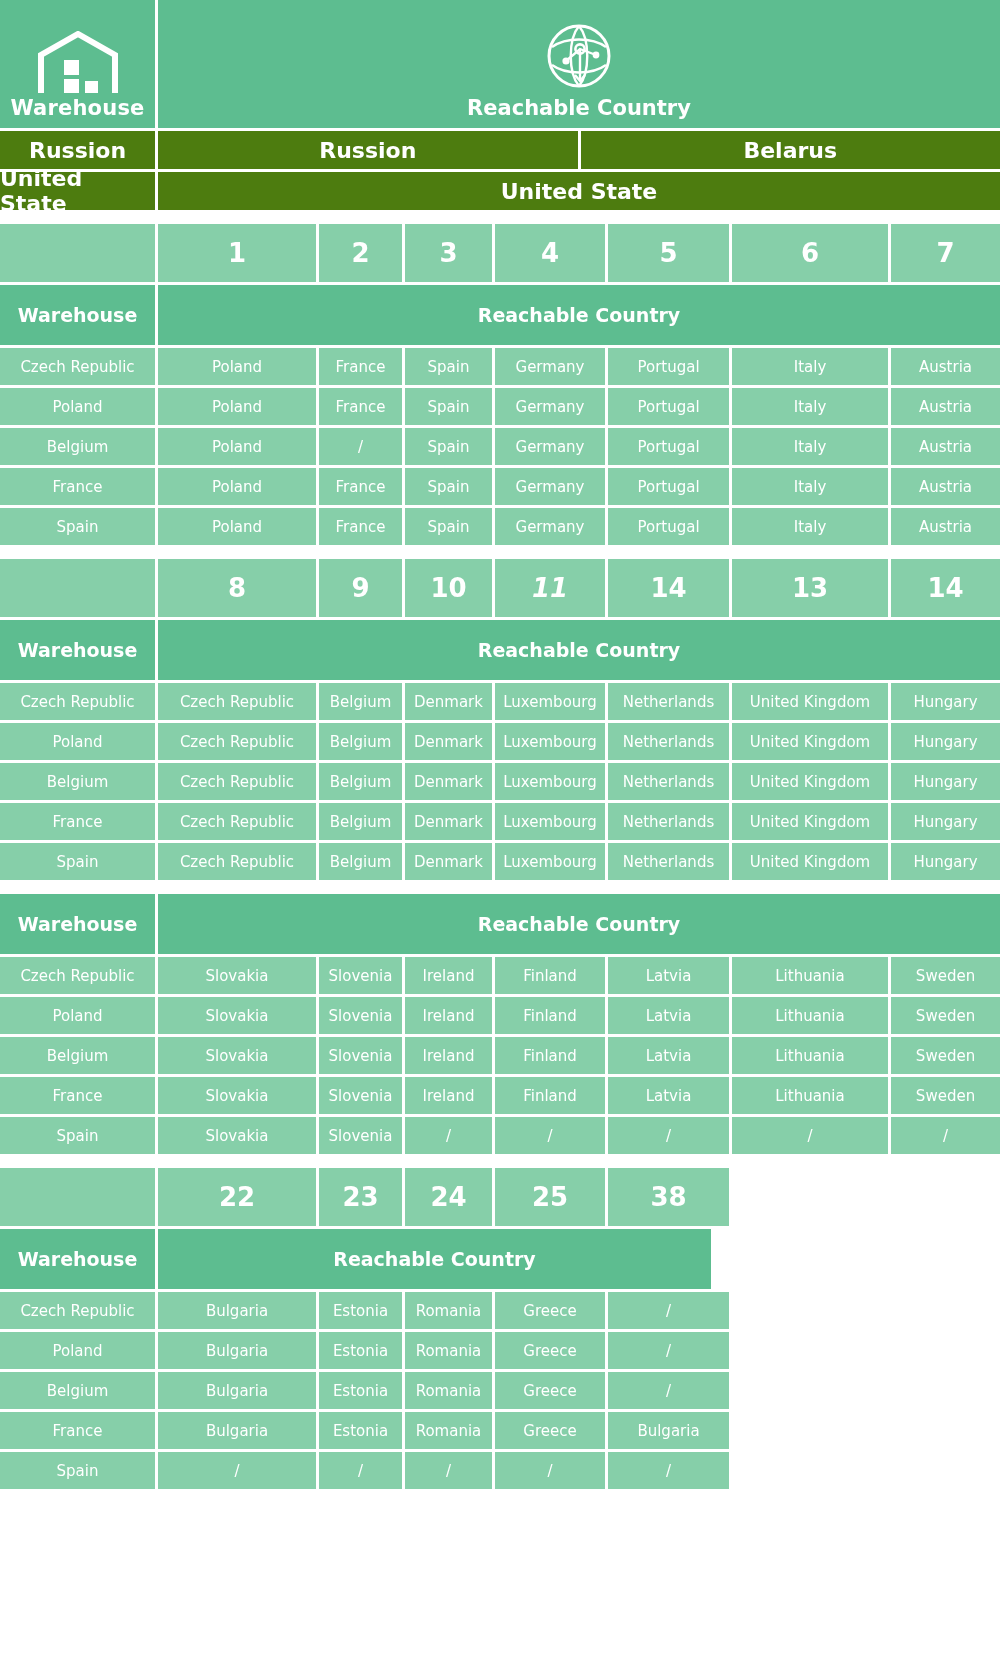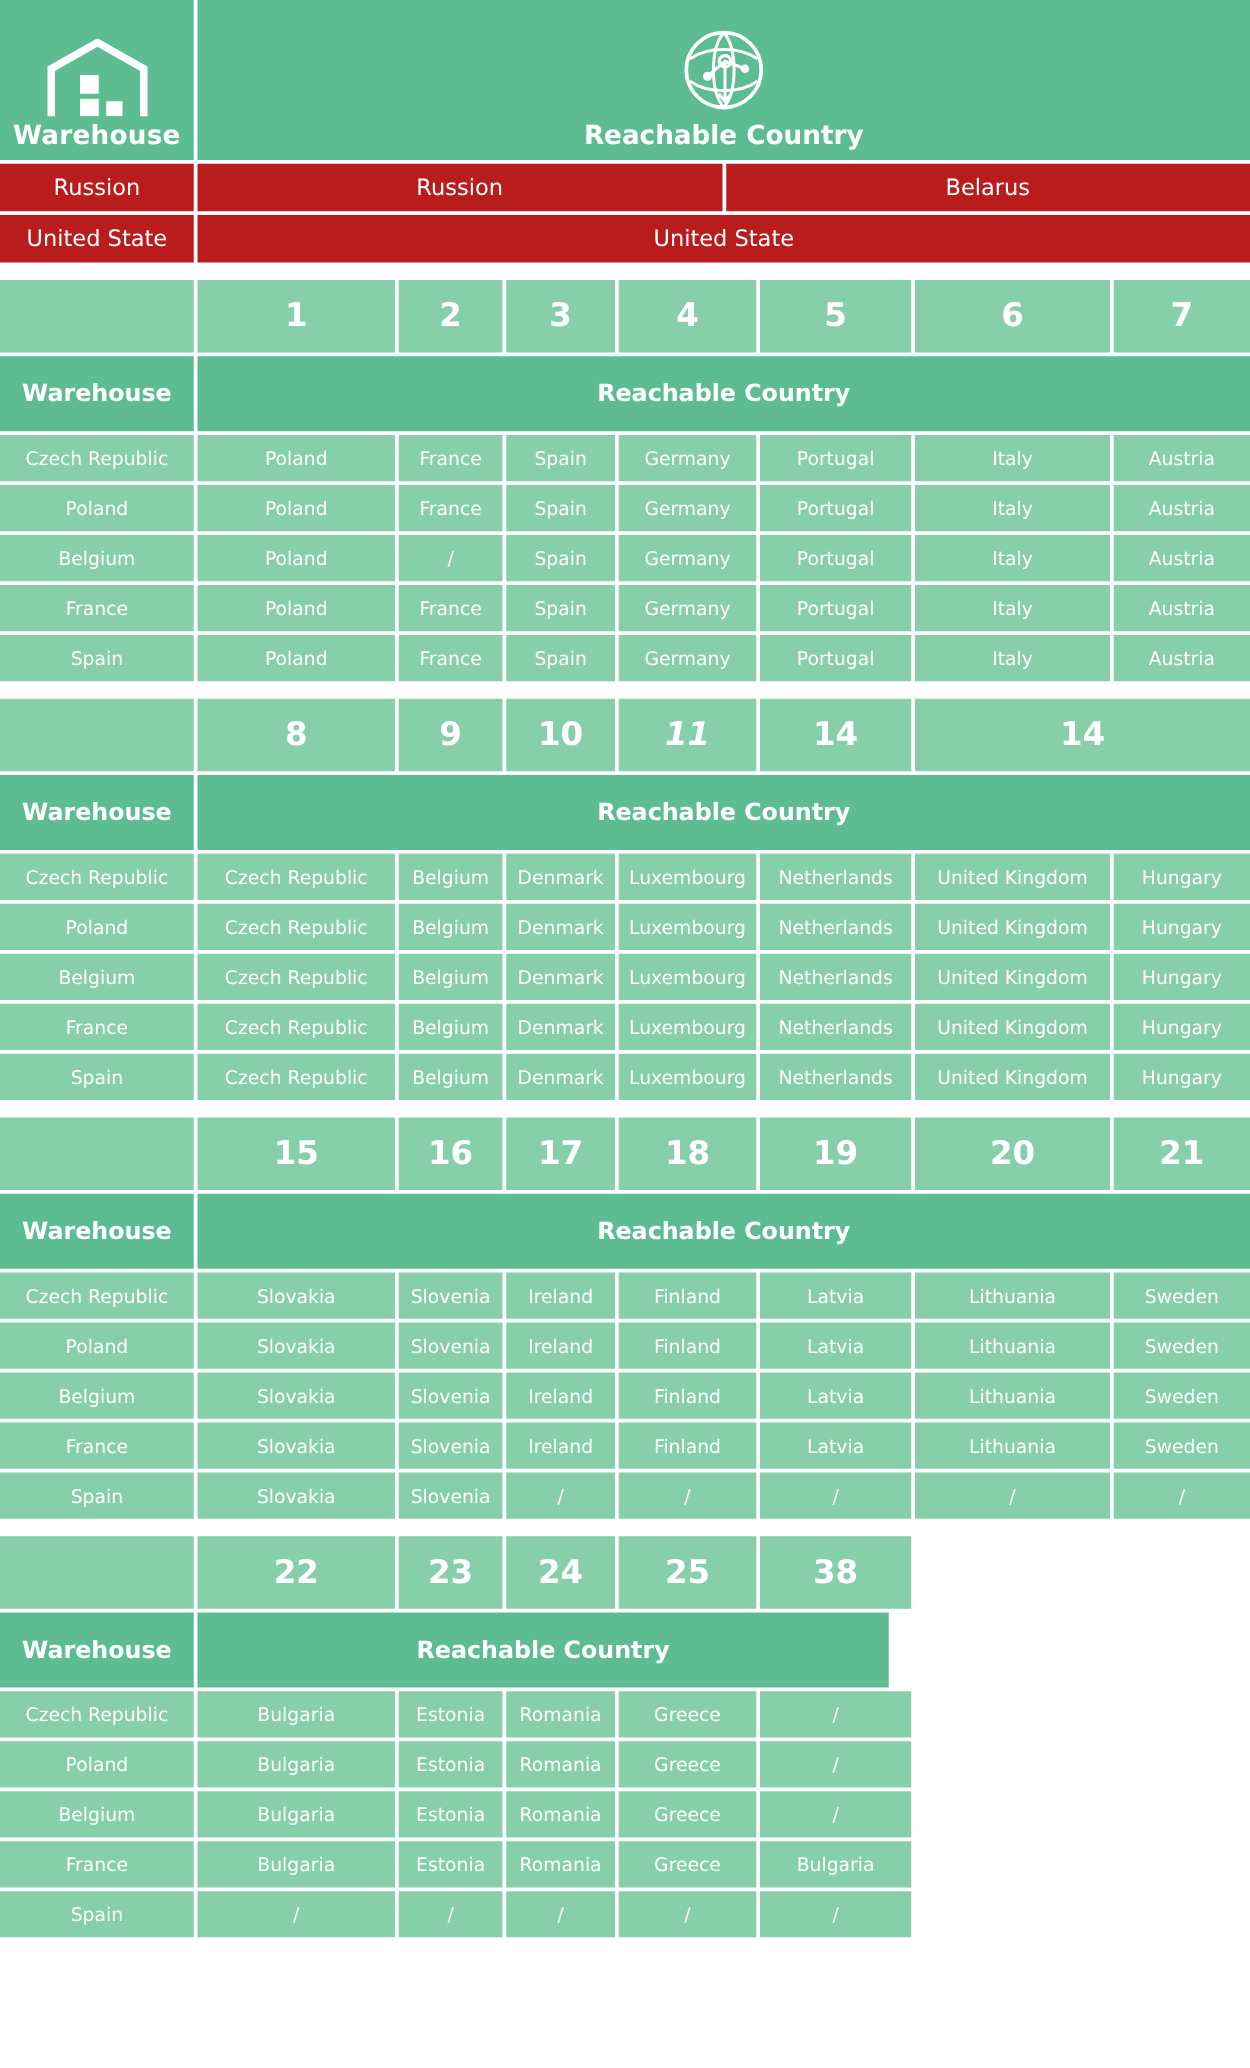--- a/index.html
+++ b/index.html
@@ -56,27 +56,27 @@
 
   
   .toprow {
     display: flex;
     width: 1000px;
     height: 38px;
     gap: 3px;
     margin-top: 3px;
   }
   .toprow .tcell {
-    background: #b91c1c;
+    background: #4d7c0f;
     color: #ffffff;
-    font-size: 18px;
+    font-size: 22px;
     display: flex;
     align-items: center;
     justify-content: center;
-    font-weight: normal;
+    font-weight: bold;
   }
   .toprow .tcell.first { width: 155px; }
   .toprow .tcell.half  { flex: 1; }
   .toprow .tcell.full  { flex: 1; }
 
   
   .block { width: 1000px; margin-top: 14px; }
   .block.last { width: 711px; }
 
   .brow { display: flex; gap: 3px; margin-bottom: 3px; }
@@ -223,20 +223,21 @@
         </div>
       </div>
       <div class="block">
         <div class="brow row-index">
           <div class="cell blank" style="width: 155px; flex: 0 0 155px;"></div>
           <div class="cell " style="width: 158px; flex: 0 0 158px;">8</div>
           <div class="cell " style="width: 83px; flex: 0 0 83px;">9</div>
           <div class="cell " style="width: 87px; flex: 0 0 87px;">10</div>
           <div class="cell " style="width: 110px; flex: 0 0 110px; font-style: italic;">11</div>
           <div class="cell " style="width: 121px; flex: 0 0 121px;">14</div>
+          <div class="cell " style="width: 156px; flex: 0 0 156px;">13</div>
           <div class="cell " style="flex: 1 1 auto;">14</div>
         </div>
         <div class="brow row-band">
           <div class="cell " style="width: 155px; flex: 0 0 155px;">Warehouse</div>
           <div class="cell" style="flex: 1 1 auto; background: rgb(93, 189, 144); font-size: 19px; font-weight: bold;">Reachable Country</div>
         </div>
         <div class="brow row-data">
           <div class="cell wh" style="width: 155px; flex: 0 0 155px;">Czech Republic</div>
           <div class="cell " style="width: 158px; flex: 0 0 158px;">Czech Republic</div>
           <div class="cell " style="width: 83px; flex: 0 0 83px;">Belgium</div>
@@ -281,30 +282,20 @@
           <div class="cell " style="width: 158px; flex: 0 0 158px;">Czech Republic</div>
           <div class="cell " style="width: 83px; flex: 0 0 83px;">Belgium</div>
           <div class="cell " style="width: 87px; flex: 0 0 87px;">Denmark</div>
           <div class="cell " style="width: 110px; flex: 0 0 110px;">Luxembourg</div>
           <div class="cell " style="width: 121px; flex: 0 0 121px;">Netherlands</div>
           <div class="cell " style="width: 156px; flex: 0 0 156px;">United Kingdom</div>
           <div class="cell " style="flex: 1 1 auto;">Hungary</div>
         </div>
       </div>
       <div class="block">
-        <div class="brow row-index">
-          <div class="cell blank" style="width: 155px; flex: 0 0 155px;"></div>
-          <div class="cell " style="width: 158px; flex: 0 0 158px;">15</div>
-          <div class="cell " style="width: 83px; flex: 0 0 83px;">16</div>
-          <div class="cell " style="width: 87px; flex: 0 0 87px;">17</div>
-          <div class="cell " style="width: 110px; flex: 0 0 110px;">18</div>
-          <div class="cell " style="width: 121px; flex: 0 0 121px;">19</div>
-          <div class="cell " style="width: 156px; flex: 0 0 156px;">20</div>
-          <div class="cell " style="flex: 1 1 auto;">21</div>
-        </div>
         <div class="brow row-band">
           <div class="cell " style="width: 155px; flex: 0 0 155px;">Warehouse</div>
           <div class="cell" style="flex: 1 1 auto; background: rgb(93, 189, 144); font-size: 19px; font-weight: bold;">Reachable Country</div>
         </div>
         <div class="brow row-data">
           <div class="cell wh" style="width: 155px; flex: 0 0 155px;">Czech Republic</div>
           <div class="cell " style="width: 158px; flex: 0 0 158px;">Slovakia</div>
           <div class="cell " style="width: 83px; flex: 0 0 83px;">Slovenia</div>
           <div class="cell " style="width: 87px; flex: 0 0 87px;">Ireland</div>
           <div class="cell " style="width: 110px; flex: 0 0 110px;">Finland</div>

